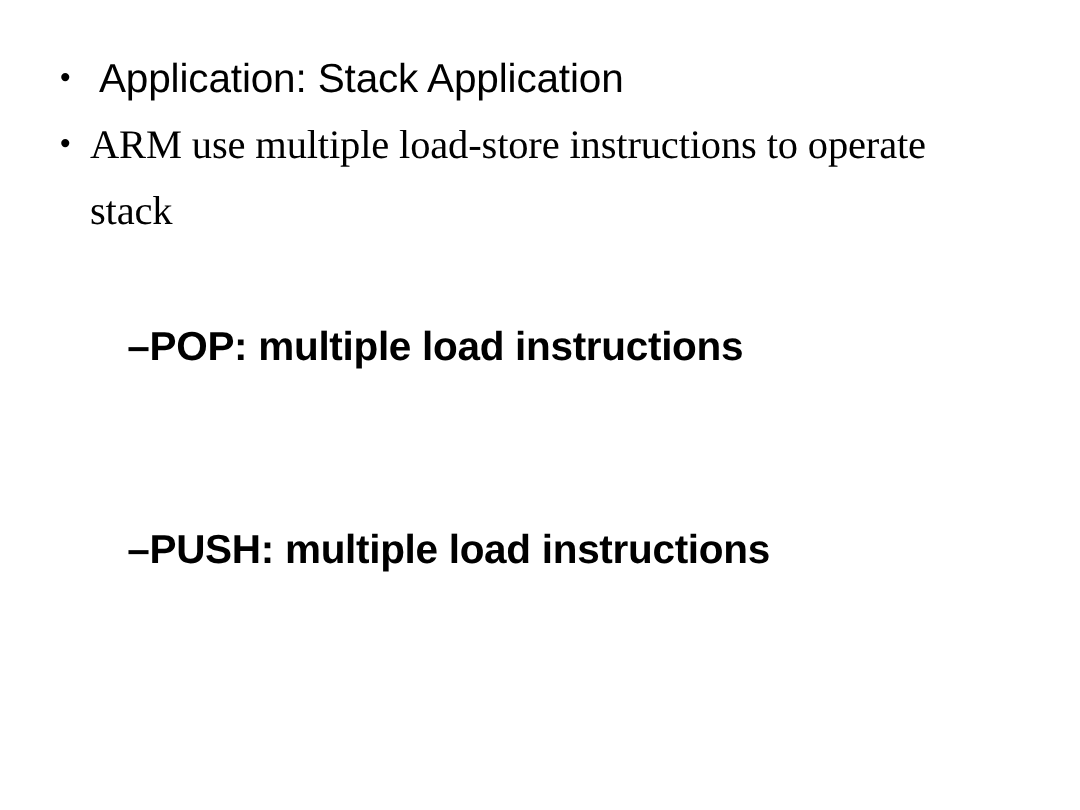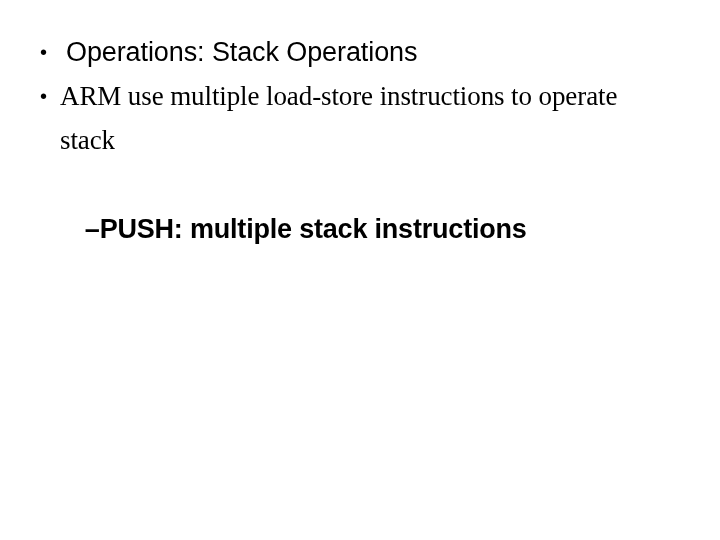--- a/index.html
+++ b/index.html
@@ -92,28 +92,31 @@
 </head>
 <body>
 
 <div class="slide">
 
   <div class="content-block">
 
     <div class="bullet-line first">
       <span class="bullet-glyph">•</span>
       <span class="bullet-gap"></span>
-      <span class="bullet-text">Operations: Stack Operations</span>
+      <span class="bullet-text">Application: Stack Application</span>
     </div>
 
     <div class="bullet-line second">
       <span class="bullet-glyph">•</span>
       <span class="bullet-gap"></span>
       <span class="bullet-text">ARM use multiple load-store instructions to operate stack</span>
     </div>
 
+    <div class="dash-line pop">
+      <span>–</span><span>POP: multiple load instructions</span>
+    </div>
 
     <div class="dash-line push">
-      <span>–</span><span>PUSH: multiple stack instructions</span>
+      <span>–</span><span>PUSH: multiple load instructions</span>
     </div>
 
   </div>
 </div>
 
 </body></html>

